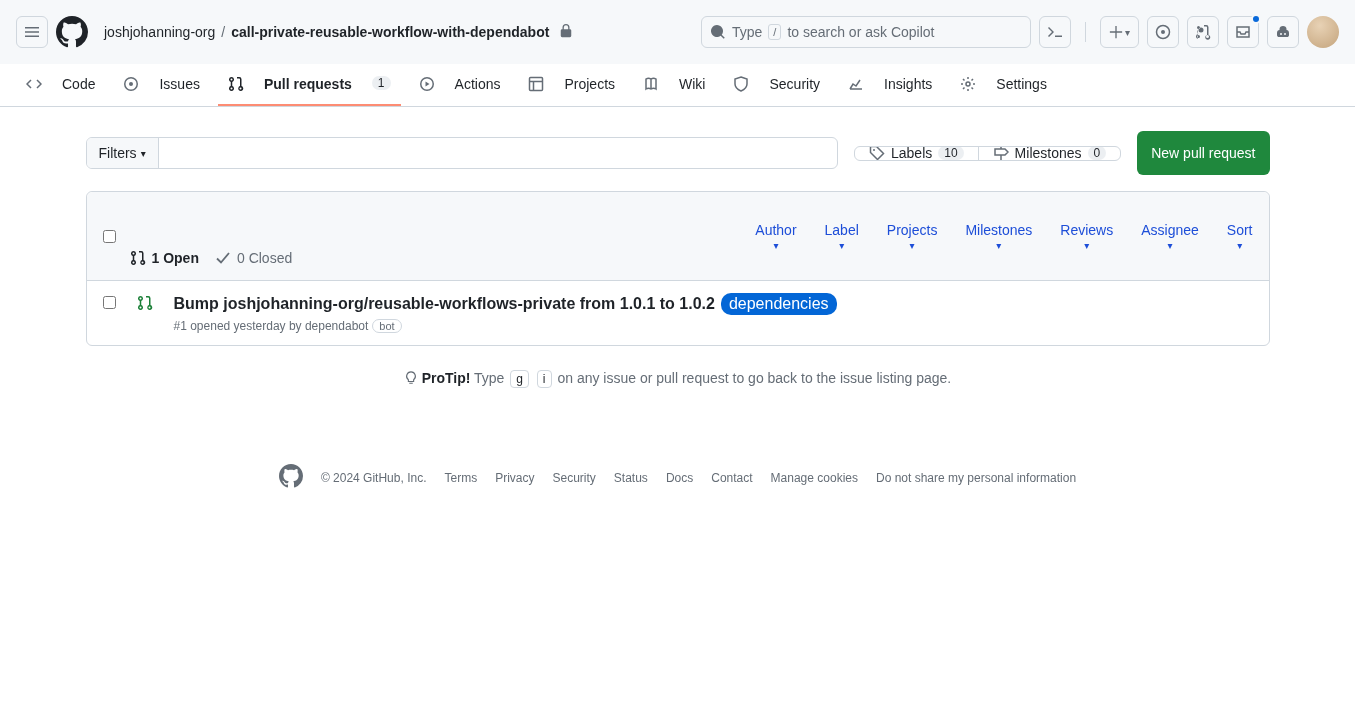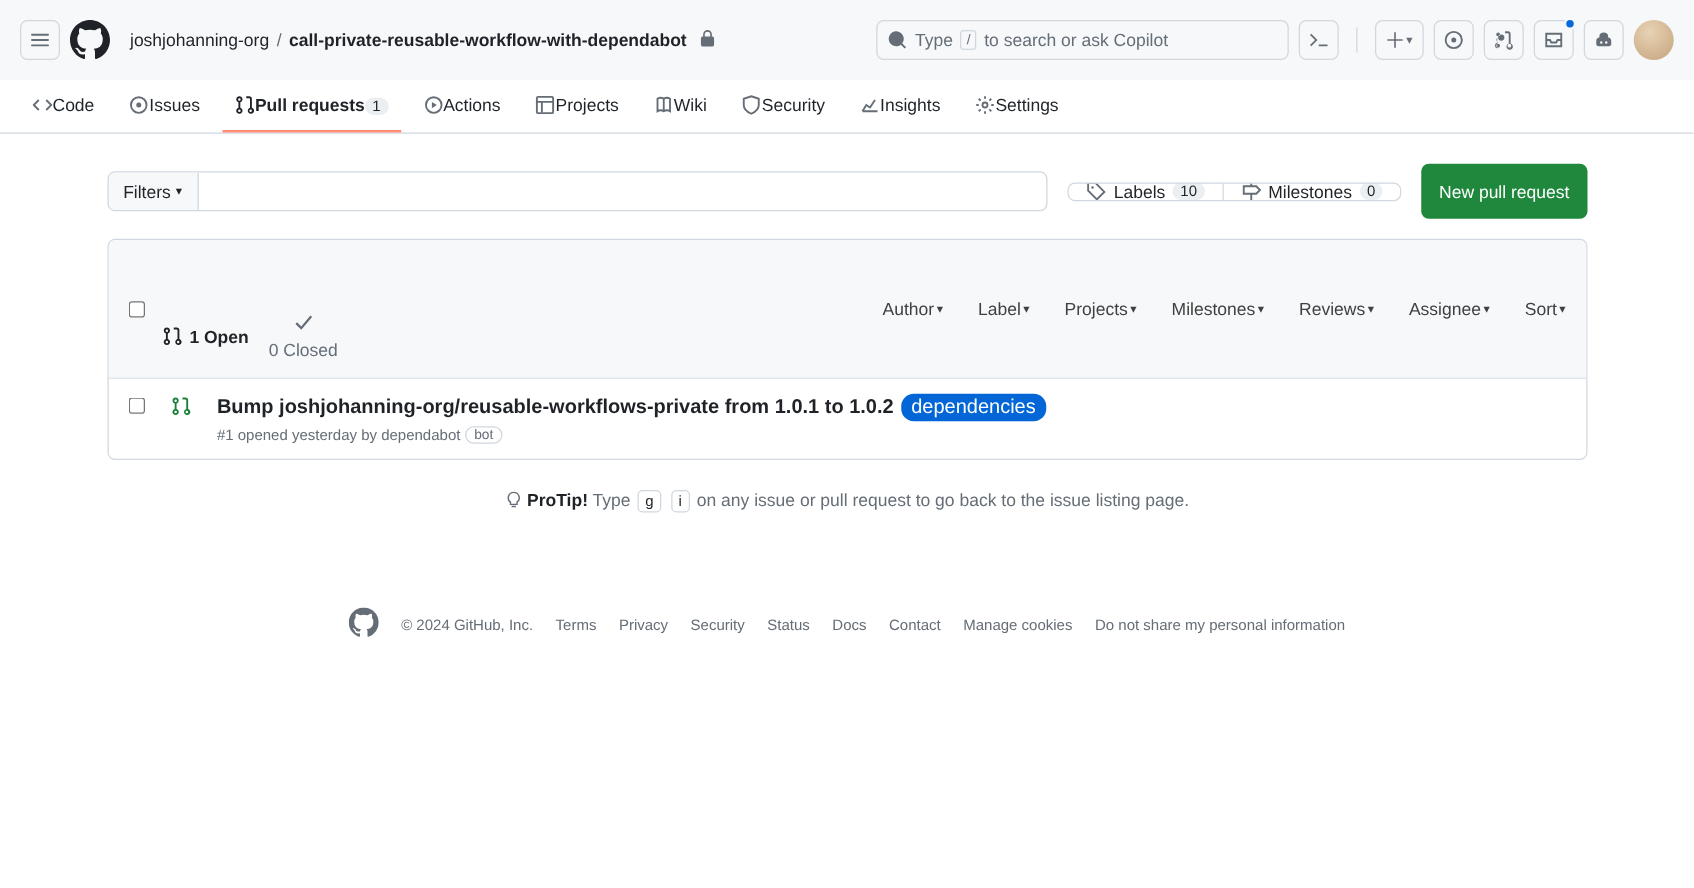--- a/index.html
+++ b/index.html
@@ -82,21 +82,21 @@
 
 
 .repo-nav {
   display: flex;
   padding: 0 16px;
   border-bottom: 1px solid #d0d7de;
   background: #fff;
   gap: 8px;
 }
 .repo-nav-item {
-  display: flex; align-items: flex-end; gap: 0;
+  display: flex; align-items: flex-start; gap: 20px;
   padding: 12px 10px;
   color: #1f2328;
   cursor: pointer;
   border-bottom: 2px solid transparent;
   font-size: 14px;
 }
 .repo-nav-item.active {
   font-weight: 600;
   border-bottom-color: #fd8c73;
 }
@@ -189,23 +189,23 @@
   display: flex; align-items: center;
   padding: 14px 16px;
   background: #f6f8fa;
   border-bottom: 1px solid #d0d7de;
   border-radius: 6px 6px 0 0;
 }
 .pr-header-left { display: flex; align-items: center; gap: 14px; }
 .check-col { width: 13px; height: 13px; }
 .state-toggle { display: flex; gap: 16px; align-items: center; margin-top: 44px; }
 .state-open { font-weight: 600; display: flex; align-items: center; gap: 6px; }
-.state-closed { color: #656d76; display: flex; align-items: center; gap: 6px; cursor: pointer; flex-direction: column; }
+.state-closed { color: #656d76; display: flex; align-items: center; gap: 6px; cursor: pointer; }
 .pr-header-right { margin-left: auto; display: flex; gap: 28px; }
-.filter-dd { color: #404040; cursor: pointer; display: flex; align-items: center; gap: 2px; font-size: 14px;}
+.filter-dd { color: #1d4ed8; cursor: pointer; display: flex; align-items: center; gap: 2px; font-size: 14px; flex-direction: column;}
 
 .pr-row {
   display: flex;
   padding: 12px 16px;
   gap: 21px;
 }
 .pr-row .check-col { margin-top: 3px; }
 .pr-row .pr-icon-col { margin-top: 2px; color: #1a7f37; }
 .pr-row-body { flex: 1; }
 .pr-title-line {

